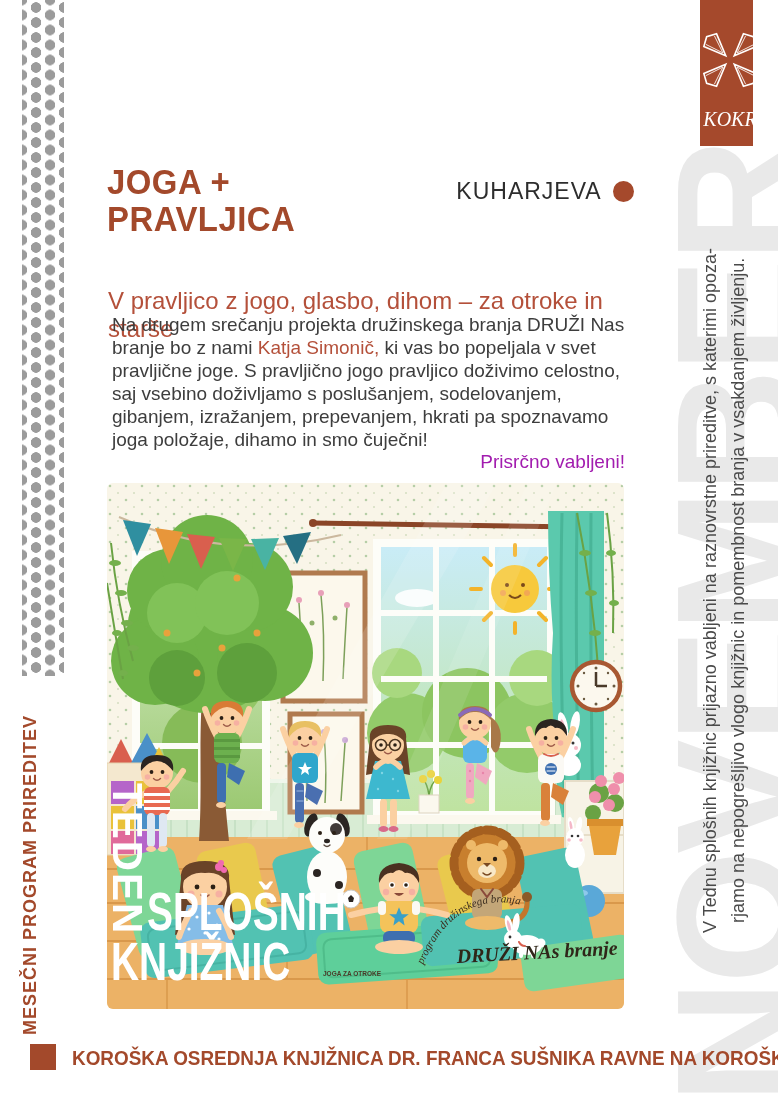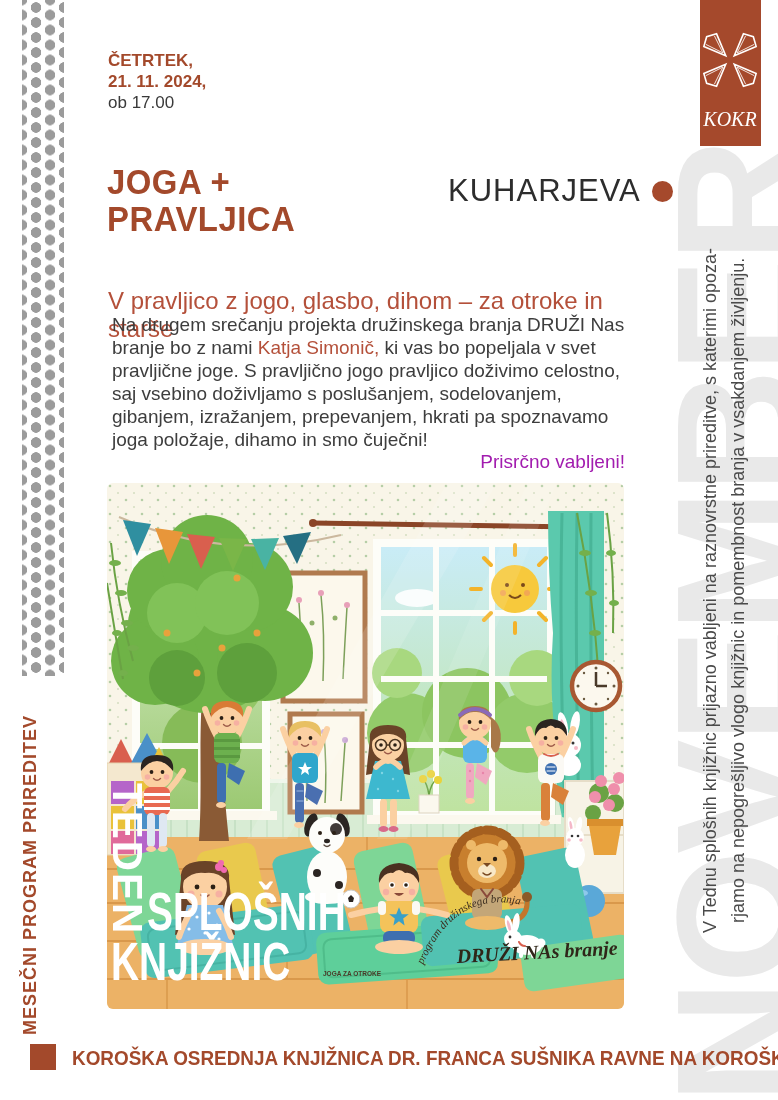--- a/index.html
+++ b/index.html
@@ -10,32 +10,32 @@
         background-image:radial-gradient(circle,#9b9b9b 5px,transparent 5.5px),
                          radial-gradient(circle,#9b9b9b 5px,transparent 5.5px);
         background-size:28px 15px,28px 15px;background-position:0 0,14px 7.5px;}
   .left-vertical{position:absolute;left:20px;top:695px;width:42px;height:340px;
         writing-mode:vertical-rl;transform:rotate(180deg);font-weight:bold;font-size:18px;
         letter-spacing:1px;color:#a3492b;white-space:nowrap;z-index:2;}
   
   .watermark{position:absolute;left:650px;top:1104px;width:1100px;height:175px;
         transform:rotate(-90deg);transform-origin:0 0;font-size:172px;line-height:175px;
         font-weight:bold;letter-spacing:-4px;color:#e9e9e9;white-space:nowrap;z-index:0;}
-  .kokr-bar{position:absolute;left:700px;top:0;width:61px;height:146px;background:#a5492c;z-index:3;}
+  .kokr-bar{position:absolute;left:700px;top:0;width:53px;height:146px;background:#a5492c;z-index:3;}
   .right-note{position:absolute;left:696px;top:160px;width:58px;height:860px;
         writing-mode:vertical-rl;transform:rotate(180deg);font-size:18px;line-height:28px;
         color:#4a4a4a;text-align:center;z-index:2;}
   .right-note span{display:block;}
   .date-block{position:absolute;left:108px;top:50px;z-index:2;font-size:17px;line-height:21px;}
   .date-brown{color:#a3492b;font-weight:bold;}
   .date-time{color:#3a3a3a;}
   .title{position:absolute;left:107px;top:163px;z-index:2;font-size:35px;line-height:37px;
         font-weight:bold;color:#a3492b;letter-spacing:.5px;transform:scaleX(.94);transform-origin:0 0;}
   .venue{position:absolute;left:448px;top:176px;width:162px;text-align:center;z-index:2;
-        font-size:31px;line-height:30px;color:#2d2d2d;letter-spacing:1px;}
+        font-size:23px;line-height:30px;color:#2d2d2d;letter-spacing:1px;}
   .venue-dot{position:absolute;right:-32px;top:5px;width:21px;height:21px;border-radius:50%;
         background:#a5492c;}
   .intro-heading{position:absolute;left:108px;top:287px;width:522px;z-index:2;
         font-size:24px;color:#b4503a;}
   .body-par{position:absolute;left:108px;top:309px;width:522px;z-index:2;font-size:19px;
         line-height:23px;color:#3d3d3d;margin:4px;}
   .body-par .hl{color:#b4503a;}
   .closing{position:absolute;left:108px;top:451px;width:517px;text-align:right;z-index:2;
         font-size:19px;color:#a21caf;}
   .illu{position:absolute;left:107px;top:483px;width:517px;height:526px;z-index:2;
@@ -81,25 +81,20 @@
       </g>
       <text x="30" y="126" text-anchor="middle" fill="#fff" font-size="20" font-style="italic" font-family="Liberation Serif, serif">KOKR</text>
     </svg>
   </div>
 
   <div class="right-note">
     <span>V Tednu splošnih knjižnic prijazno vabljeni na raznovrstne prireditve, s katerimi opoza-</span>
     <span>rjamo na nepogrešljivo vlogo knjižnic in pomembnost branja v vsakdanjem življenju.</span>
   </div>
 
-  <div class="date-block">
-    <div class="date-brown">ČETRTEK,</div>
-    <div class="date-brown">21. 11. 2024,</div>
-    <div class="date-time">ob 17.00</div>
-  </div>
 
   <div class="title">
     <div>JOGA +</div>
     <div>PRAVLJICA</div>
   </div>
 
   <div class="venue">
     <div style="position:relative;display:inline-block;">
       <span>KUHARJEVA</span>
       <span class="venue-dot"></span>

